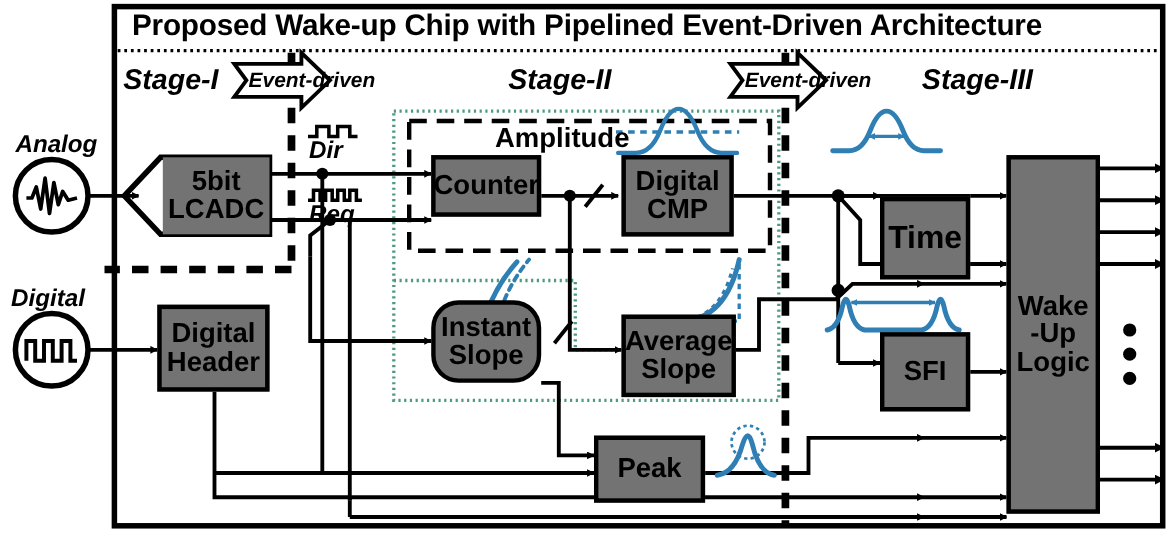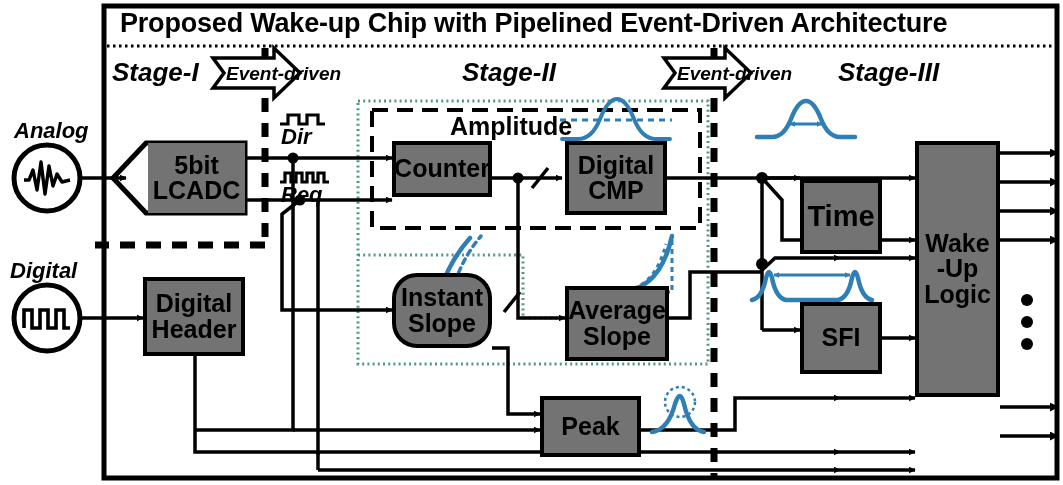--- a/index.html
+++ b/index.html
@@ -222,19 +222,19 @@
   </div>
 
   <div class="blk" style="left:800px;top:141px;width:82px;height:75px;font-size:29px;margin-top:38px;">
     <span>Time</span>
   </div>
 
   <div class="blk" style="left:800px;top:302px;width:82px;height:72px;font-size:25px;">
     <span>SFI</span>
   </div>
 
-  <div class="blk" style="left:915px;top:141px;width:85px;height:256px;font-size:25px;">
+  <div class="blk" style="left:915px;top:141px;width:85px;height:326px;font-size:25px;">
     <span>Wake</span>
     <span>-Up</span>
     <span>Logic</span>
   </div>
 
 </div>
 
 </body></html>

